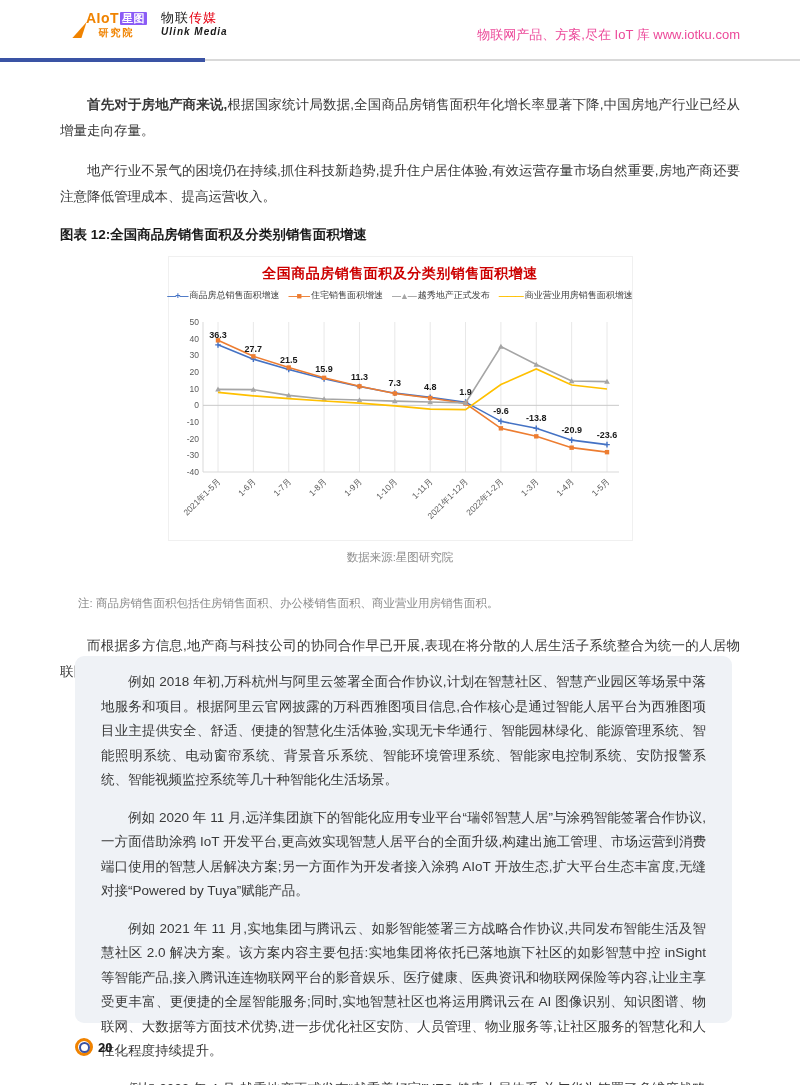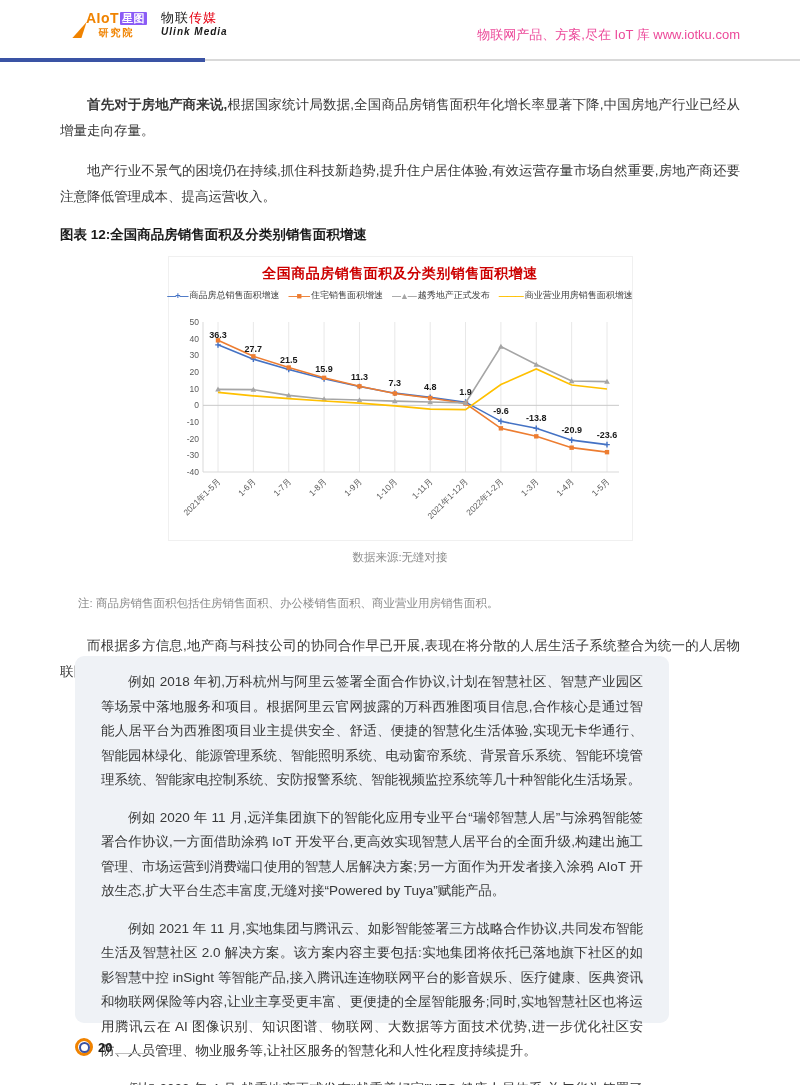--- a/index.html
+++ b/index.html
@@ -43,21 +43,21 @@
   .legend-item { display:flex; align-items:center; gap:2px; white-space:nowrap; }
   .legend-glyph { font-size:9px; font-weight:bold; letter-spacing:-1px; }
   .chart-svg-wrap { margin-top:8px; }
   .tick { font-size:8.5px; fill:#595959; }
   .dlabel { font-size:9px; font-weight:bold; fill:#1a1a1a; }
   .chart-source { text-align:center; font-size:11.5px; color:#8c8c8c; line-height:17px; margin-top:8px; }
   .chart-note { margin-top:30px; font-size:11.5px; color:#8c8c8c; padding-left:18px; }
   .p-overview { margin-top:22px; }
   
   .highlight-block {
-    position:absolute; left:75px; top:656px; width:594px; height:367px;
+    position:absolute; left:75px; top:656px; width:657px; height:367px;
     background:#eff2f6; border-radius:9px; padding:14px 26px 0 26px;
   }
   .highlight-block p { font-size:13.5px; line-height:24.5px; text-align:justify; text-indent:2em; margin-bottom:13px; color:#383838; }
   
   .footer { position:absolute; left:75px; top:1038px; display:flex; align-items:center; }
   .ring-outer { width:18px; height:18px; border-radius:50%; border:3px solid #f08300; display:flex; align-items:center; justify-content:center; background:#ffffff; }
   .ring-inner { width:11px; height:11px; border-radius:50%; border:2.5px solid #3a53a4; background:#ffffff; }
   .page-num { font-size:13px; font-weight:bold; color:#1a1a1a; margin-left:5px; }
   .footer-line { width:38px; height:1px; background:#bfbfbf; margin-left:3px; margin-top:12px; }
 </style>
@@ -205,21 +205,21 @@
           <text x="292.54545454545456" y="85.16666666666667" text-anchor="middle" class="dlabel">1.9</text>
           <text x="327.90909090909093" y="104.33333333333333" text-anchor="middle" class="dlabel">-9.6</text>
           <text x="363.2727272727273" y="111.33333333333333" text-anchor="middle" class="dlabel">-13.8</text>
           <text x="398.6363636363637" y="123.16666666666669" text-anchor="middle" class="dlabel">-20.9</text>
           <text x="434.00000000000006" y="127.66666666666669" text-anchor="middle" class="dlabel">-23.6</text>
         </svg>
     </div>
   </div>
 
   <div class="chart-source">
-    <div>数据来源:无缝对接</div>
+    <div>数据来源:星图研究院</div>
   </div>
 
   <div class="chart-note">注: 商品房销售面积包括住房销售面积、办公楼销售面积、商业营业用房销售面积。</div>
 
   <p class="body-p p-overview">而根据多方信息,地产商与科技公司的协同合作早已开展,表现在将分散的人居生活子系统整合为统一的人居物联网平台,结合广泛的智能硬件生态,最终形成名副其实的智能家庭、智慧社区。</p>
 
 </div>
 
 <div class="highlight-block">
   <p>例如 2018 年初,万科杭州与阿里云签署全面合作协议,计划在智慧社区、智慧产业园区等场景中落地服务和项目。根据阿里云官网披露的万科西雅图项目信息,合作核心是通过智能人居平台为西雅图项目业主提供安全、舒适、便捷的智慧化生活体验,实现无卡华通行、智能园林绿化、能源管理系统、智能照明系统、电动窗帘系统、背景音乐系统、智能环境管理系统、智能家电控制系统、安防报警系统、智能视频监控系统等几十种智能化生活场景。</p>

